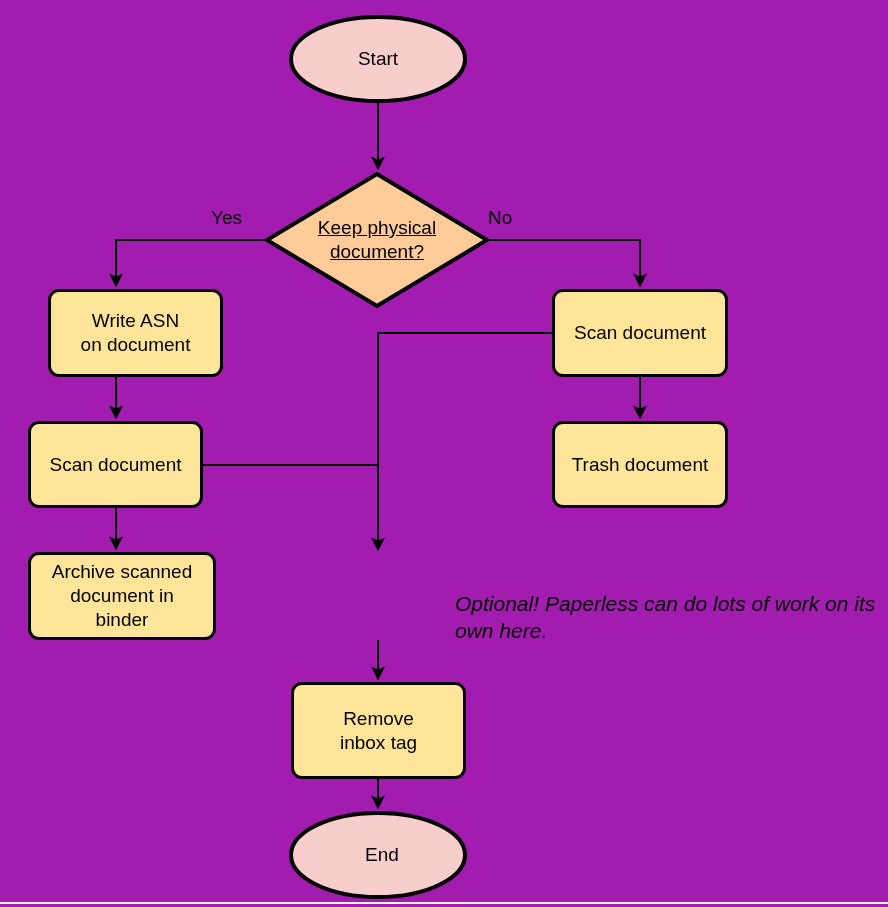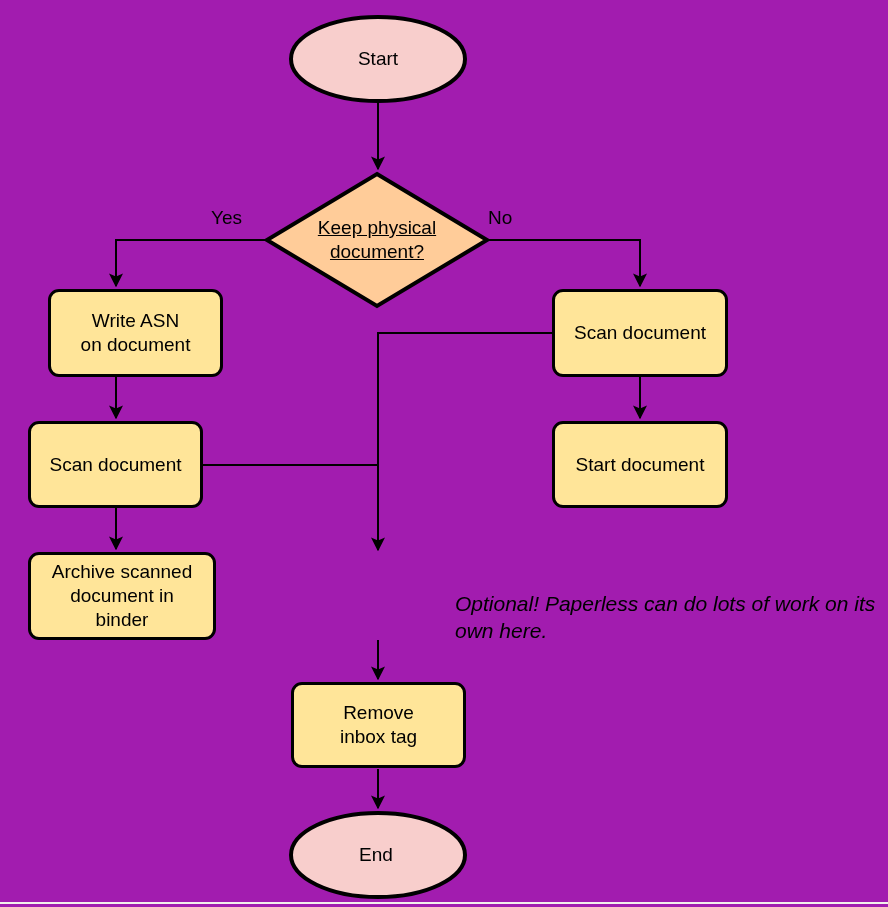--- a/index.html
+++ b/index.html
@@ -96,38 +96,38 @@
     <ellipse cx="378" cy="59" rx="87" ry="42" fill="#f8cecc" stroke="#000000" stroke-width="4"></ellipse>
     <polygon points="377,174 487,240 377,306 267,240" fill="#ffcc99" stroke="#000000" stroke-width="4"></polygon>
     <ellipse cx="378" cy="855" rx="87" ry="42" fill="#f8cecc" stroke="#000000" stroke-width="4"></ellipse>
   </svg>
 
   <div class="node-label" style="left:291px; top:17px; width:174px; height:84px;">Start</div>
 
   <div class="node-label" style="left:277px; top:173px; width:200px; height:134px;text-decoration:underline;">Keep physical
 document?</div>
 
-  <div class="node-label" style="left:289px; top:813px; width:174px; height:84px;">End</div>
+  <div class="node-label" style="left:295px; top:813px; width:174px; height:84px;">End</div>
 
   <span class="edge-label" style="left:211px; top:207px;text-align:center;">Yes</span>
   <span class="edge-label" style="left:488px; top:207px;">No</span>
 
   <div class="process" style="left:28px; top:289px; width:175px; height:88px;margin-left:20px;">Write ASN
 on document</div>
 
   <div class="process" style="left:28px; top:421px; width:175px; height:87px;">Scan document</div>
 
   <div class="process" style="left:28px; top:552px; width:188px; height:88px;">Archive scanned
 document in
 binder</div>
 
   <div class="process" style="left:552px; top:289px; width:176px; height:88px;">Scan document</div>
 
-  <div class="process" style="left:552px; top:421px; width:176px; height:87px;">Start document</div>
+  <div class="process" style="left:552px; top:421px; width:176px; height:87px;">Trash document</div>
 
 
-  <div class="process" style="left:291px; top:682px; width:175px; height:86px;">Remove
+  <div class="process" style="left:291px; top:682px; width:175px; height:97px;">Remove
 inbox tag</div>
 
   <div class="note">Optional! Paperless can do lots of work on its own here.</div>
 
   <div class="bottom-divider"></div>
 </div>
 
 </body></html>

